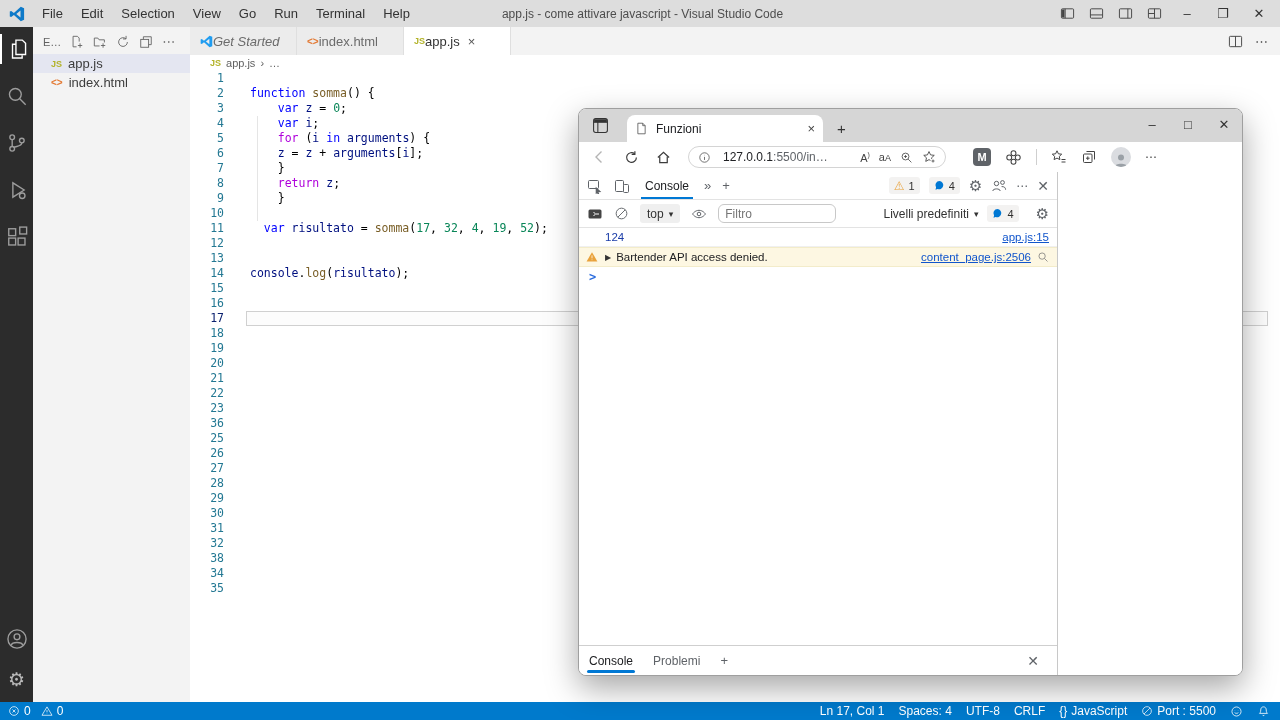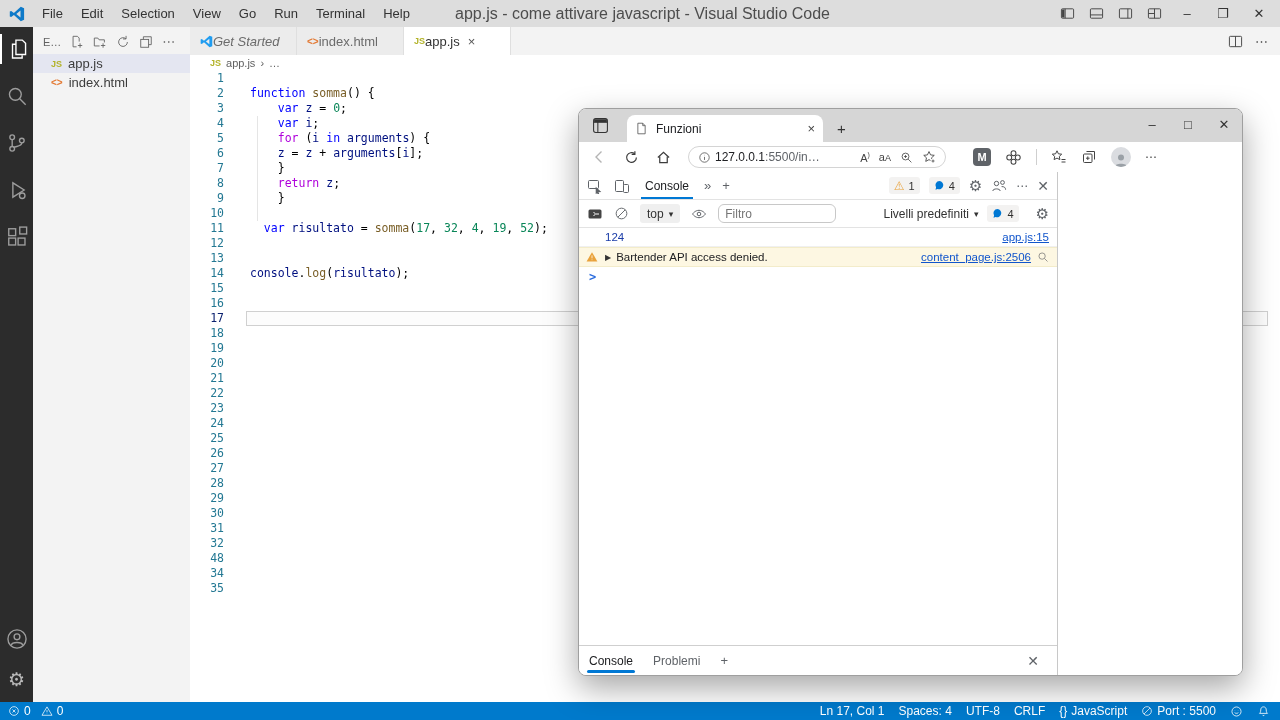--- a/index.html
+++ b/index.html
@@ -5,21 +5,21 @@
   html,body{margin:0;padding:0;background:#222;}
   #root{position:relative;width:1280px;height:720px;overflow:hidden;
         font-family:"Liberation Sans",sans-serif;background:#7dd3fc;user-select:none;}
   svg{display:block}
   .ic{color:#5f6368}
   
   .vs-titlebar{position:absolute;left:0;top:0;width:1280px;height:27px;background:#dddddd;
     display:flex;align-items:center;font-size:13px;color:#333;z-index:3;}
   .vs-logo{margin:0 8px 0 9px}
   .menu-item{padding:0 9px;line-height:27px;cursor:default}
-  .vs-title{position:absolute;left:5px;right:0;text-align:center;font-size:16px;color:#4d4d4d;pointer-events:none}
+  .vs-title{position:absolute;left:5px;right:0;text-align:center;font-size:12px;color:#4d4d4d;pointer-events:none}
   .vs-tb-right{margin-left:auto;display:flex;align-items:center;gap:14px;padding-right:10px;z-index:1;color:#424242}
   .winbtn{font-size:13px;color:#333;width:22px;text-align:center}
   
   .vs-activity{position:absolute;left:0;top:27px;width:33px;bottom:18px;background:#2c2c2c;z-index:2;
     display:flex;flex-direction:column;align-items:center;padding-top:7px;gap:17px;}
   .act{width:33px;height:30px;display:flex;align-items:center;justify-content:center;color:#9d9d9d}
   .act.on{color:#fff;border-left:2px solid #fff;box-sizing:border-box}
   .act-bottom{margin-top:auto;display:flex;flex-direction:column;gap:10px;align-items:center;padding-bottom:8px}
   .gear-glyph{font-size:19px;line-height:1;color:#b9b9b9}
   
@@ -63,21 +63,21 @@
   .e-tabstrip{height:33px;background:#d6d6d6;display:flex;align-items:flex-end;position:relative;flex:0 0 auto}
   .e-wsicon{position:absolute;left:13px;top:8px}
   .e-tab{margin-left:48px;width:196px;height:27px;background:#fff;border-radius:8px 8px 0 0;
     display:flex;align-items:center;gap:8px;padding:0 8px;box-sizing:border-box}
   .e-tab .x{margin-left:auto;color:#444;font-size:13px}
   .e-newtab{margin-left:14px;margin-bottom:5px;font-size:15px;color:#333}
   .e-controls{position:absolute;right:0;top:0;height:30px;display:flex}
   .e-controls span{width:36px;display:flex;align-items:center;justify-content:center;font-size:13px;color:#333}
   .e-toolbar{height:30px;background:#fff;display:flex;align-items:center;gap:17px;padding:0 12px;flex:0 0 auto}
   .addr{flex:0 0 258px;height:22px;border:1px solid #d4d4d4;border-radius:12px;display:flex;align-items:center;
-    gap:4px;padding:0 9px;box-sizing:border-box;font-size:12px}
+    gap:12px;padding:0 9px;box-sizing:border-box;font-size:12px}
   .addr .host{color:#202124}.addr .path{color:#5f6368}
   .addr-icons{margin-left:auto;display:flex;align-items:center;gap:9px;color:#444}
   .e-ext-m{width:18px;height:18px;border-radius:4px;background:#5f6368;color:#fff;font:bold 11px "Liberation Sans",sans-serif;
     display:flex;align-items:center;justify-content:center}
   .e-right{display:flex;align-items:center;gap:14px;margin-left:10px;color:#444}
   .e-divider{width:1px;height:16px;background:#cfcfcf}
   .avatar{width:20px;height:20px;border-radius:50%;background:#dadce0;overflow:hidden;display:flex;align-items:flex-end;justify-content:center}
   .e-content{flex:1;display:flex;min-height:0}
   
   .devtools{width:479px;flex:0 0 auto;display:flex;flex-direction:column;border-right:1px solid #c8c8c8;box-sizing:border-box;background:#fff}
@@ -298,30 +298,30 @@
           <div class="ln">14</div>
           <div class="ln">15</div>
           <div class="ln">16</div>
           <div class="ln cur">17</div>
           <div class="ln">18</div>
           <div class="ln">19</div>
           <div class="ln">20</div>
           <div class="ln">21</div>
           <div class="ln">22</div>
           <div class="ln">23</div>
-          <div class="ln">24</div>
+          <div class="ln">36</div>
           <div class="ln">25</div>
           <div class="ln">26</div>
           <div class="ln">27</div>
           <div class="ln">28</div>
           <div class="ln">29</div>
           <div class="ln">30</div>
           <div class="ln">31</div>
           <div class="ln">32</div>
-          <div class="ln">48</div>
+          <div class="ln">38</div>
           <div class="ln">34</div>
           <div class="ln">35</div>
         </div>
       <div class="codecol" id="codecol">
           <div class="cl"></div>
           <div class="cl"><span class="tok-kw">function</span><span class="tok-pln"> </span><span class="tok-fn">somma</span><span class="tok-pln">() {</span></div>
           <div class="cl"><span class="tok-pln">    </span><span class="tok-kw">var</span><span class="tok-pln"> </span><span class="tok-vr">z</span><span class="tok-pln"> = </span><span class="tok-num">0</span><span class="tok-pln">;</span></div>
           <div class="cl"><span class="tok-pln">    </span><span class="tok-kw">var</span><span class="tok-pln"> </span><span class="tok-vr">i</span><span class="tok-pln">;</span></div>
           <div class="cl"><span class="tok-pln">    </span><span class="tok-ctl">for</span><span class="tok-pln"> (</span><span class="tok-vr">i</span><span class="tok-pln"> </span><span class="tok-kw">in</span><span class="tok-pln"> </span><span class="tok-vr">arguments</span><span class="tok-pln">) {</span></div>
           <div class="cl"><span class="tok-pln">    </span><span class="tok-vr">z</span><span class="tok-pln"> = </span><span class="tok-vr">z</span><span class="tok-pln"> + </span><span class="tok-vr">arguments</span><span class="tok-pln">[</span><span class="tok-vr">i</span><span class="tok-pln">];</span></div>

